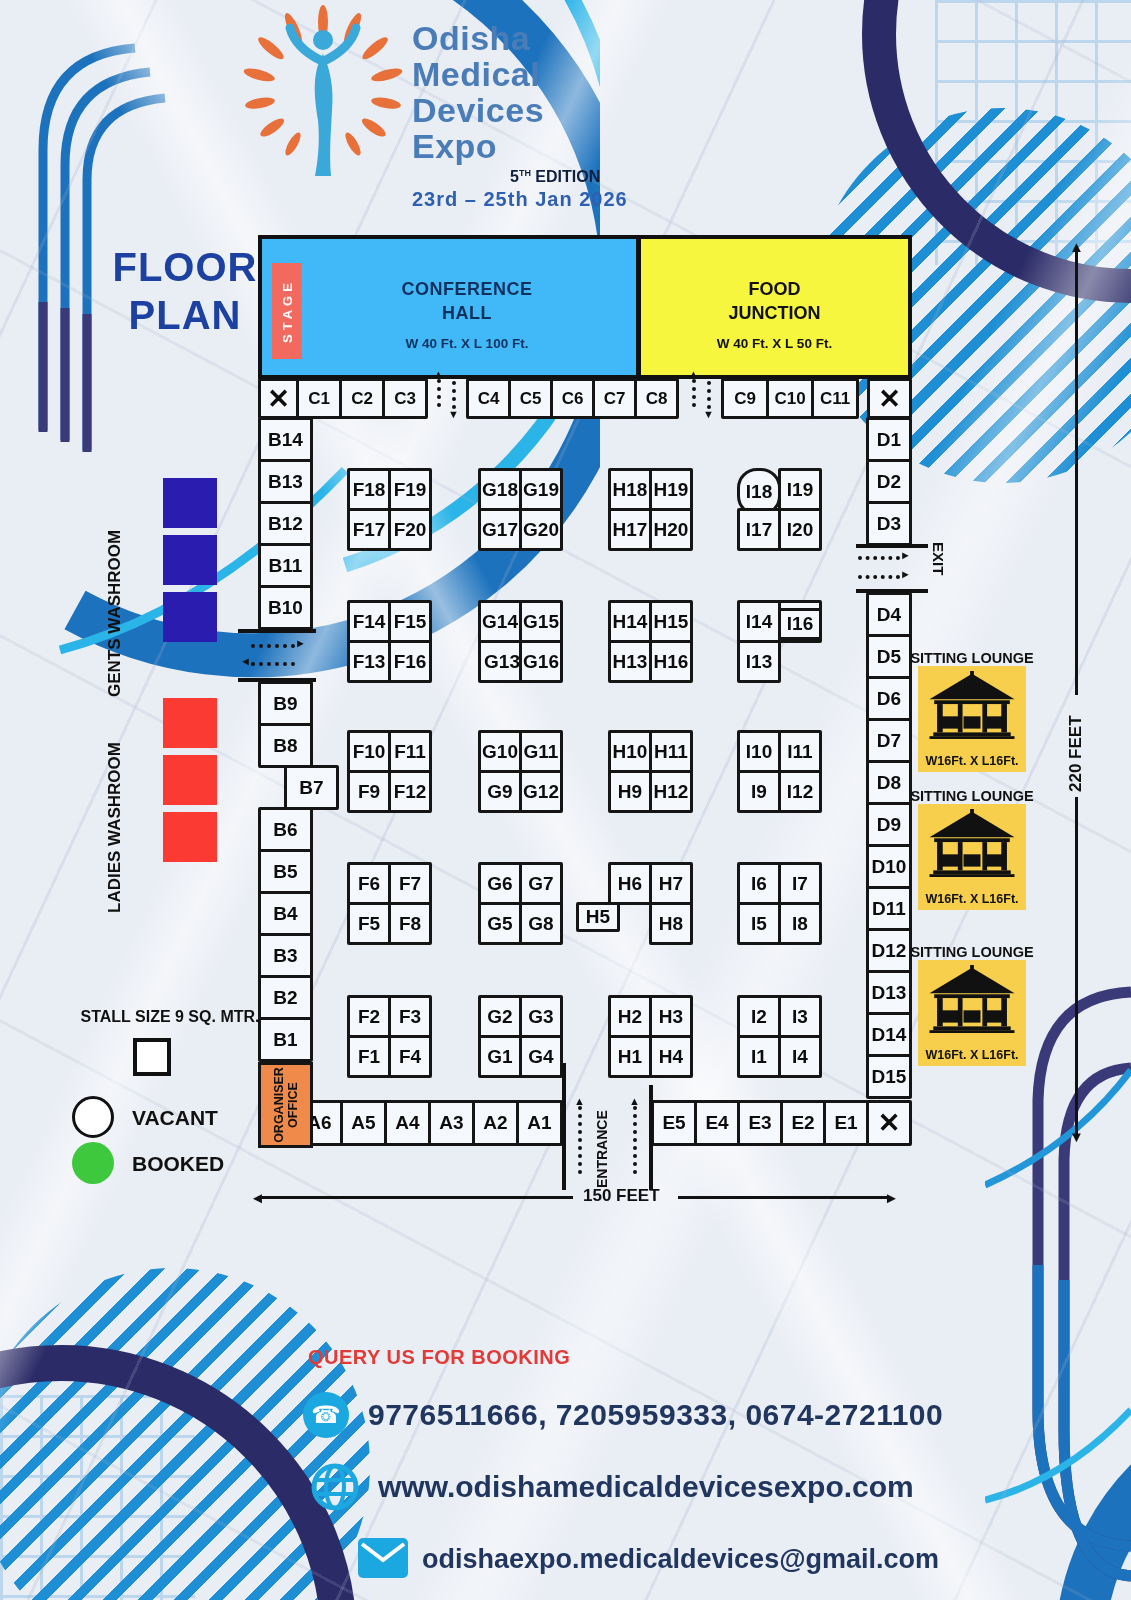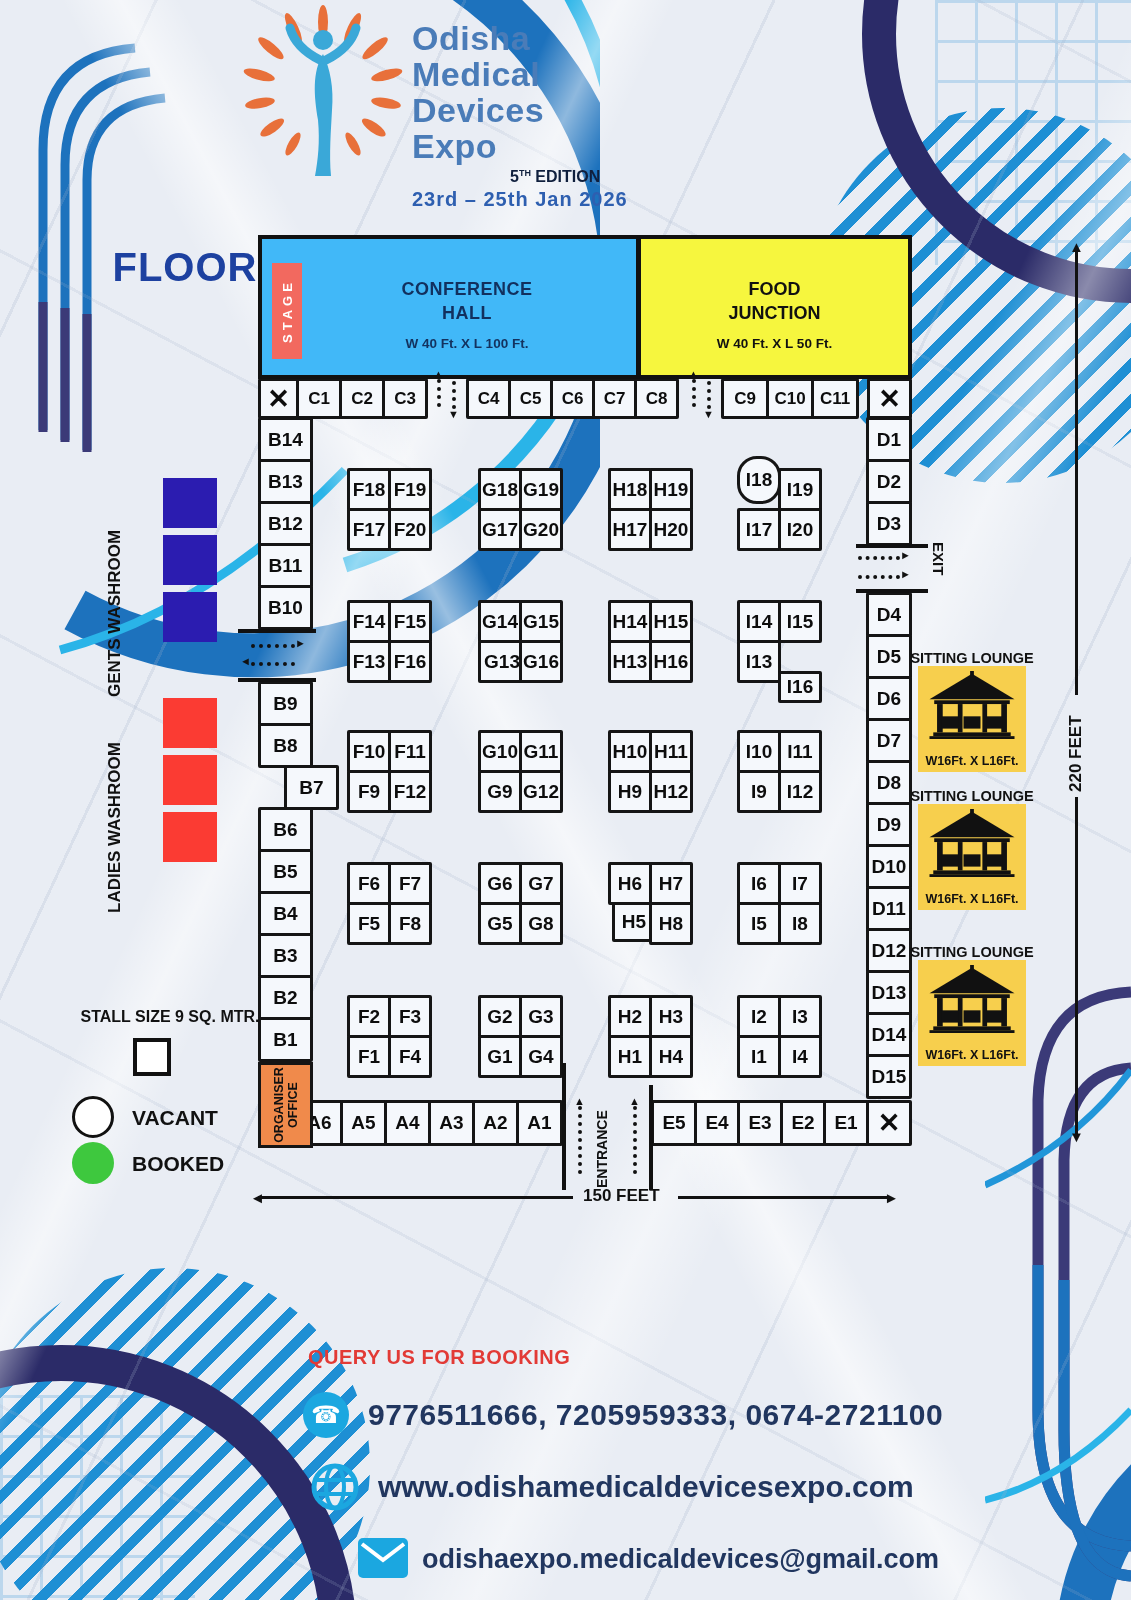--- a/index.html
+++ b/index.html
@@ -142,20 +142,21 @@
   <div>Expo</div>
 </div>
 <div class="abs" style="left:510px;top:168px;z-index:3;font-weight:800;font-size:16px;color:#0f1f3d;">
   <span>5</span><sup style="font-size:9px;">TH</sup>
   <span>EDITION</span>
 </div>
 <div class="abs" style="left:412px;top:188px;z-index:3;font-weight:800;font-size:20px;color:#2e5fb0;letter-spacing:1px;">23rd – 25th Jan 2026</div>
 
 <div class="abs" style="left:95px;top:243px;width:180px;z-index:3;text-align:center;font-weight:800;font-size:40px;line-height:48px;color:#1d41a0;letter-spacing:1px;">
   <div>FLOOR</div>
+  <div>PLAN</div>
 </div>
 
 <div class="abs" style="left:258px;top:235px;width:382px;height:144px;background:#41b8f8;border:4px solid #111;box-sizing:border-box;z-index:3;">
   <div class="abs vtext-up" style="left:10px;top:24px;width:30px;height:96px;background:#f2695f;color:#fff;font-weight:bold;font-size:13px;letter-spacing:4px;display:flex;align-items:center;justify-content:center;">STAGE</div>
   <div class="abs" style="left:60px;top:38px;width:290px;text-align:center;font-weight:800;font-size:18px;line-height:24px;color:#12305e;letter-spacing:0.5px;">
     <div>CONFERENCE</div>
     <div>HALL</div>
   </div>
   <div class="abs" style="left:60px;top:97px;width:290px;text-align:center;font-weight:bold;font-size:13.5px;color:#13325f;">W 40 Ft. X L 100 Ft.</div>
 </div>
@@ -227,40 +228,40 @@
     <div class="cell" style="left: 347px; top: 508px; width: 44px; height: 43px;">F17</div>
     <div class="cell" style="left: 388px; top: 508px; width: 44px; height: 43px;">F20</div>
     <div class="cell" style="left: 478px; top: 468px; width: 44px; height: 43px;">G18</div>
     <div class="cell" style="left: 519px; top: 468px; width: 44px; height: 43px;">G19</div>
     <div class="cell" style="left: 478px; top: 508px; width: 44px; height: 43px;">G17</div>
     <div class="cell" style="left: 519px; top: 508px; width: 44px; height: 43px;">G20</div>
     <div class="cell" style="left: 608px; top: 468px; width: 44px; height: 43px;">H18</div>
     <div class="cell" style="left: 649px; top: 468px; width: 44px; height: 43px;">H19</div>
     <div class="cell" style="left: 608px; top: 508px; width: 44px; height: 43px;">H17</div>
     <div class="cell" style="left: 649px; top: 508px; width: 44px; height: 43px;">H20</div>
-    <div class="cell" style="left: 737px; top: 456px; width: 44px; height: 48px; border-radius: 20px;">I18</div>
+    <div class="cell" style="left: 737px; top: 468px; width: 44px; height: 48px; border-radius: 20px;">I18</div>
     <div class="cell" style="left: 778px; top: 468px; width: 44px; height: 44px;">I19</div>
     <div class="cell" style="left: 737px; top: 508px; width: 44px; height: 43px;">I17</div>
     <div class="cell" style="left: 778px; top: 508px; width: 44px; height: 43px;">I20</div>
     <div class="cell" style="left: 347px; top: 600px; width: 44px; height: 43px;">F14</div>
     <div class="cell" style="left: 388px; top: 600px; width: 44px; height: 43px;">F15</div>
     <div class="cell" style="left: 347px; top: 640px; width: 44px; height: 43px;">F13</div>
     <div class="cell" style="left: 388px; top: 640px; width: 44px; height: 43px;">F16</div>
     <div class="cell" style="left: 478px; top: 600px; width: 44px; height: 43px;">G14</div>
     <div class="cell" style="left: 519px; top: 600px; width: 44px; height: 43px;">G15</div>
     <div class="cell" style="left: 478px; top: 640px; width: 48px; height: 43px;">G13</div>
     <div class="cell" style="left: 519px; top: 640px; width: 44px; height: 43px;">G16</div>
     <div class="cell" style="left: 608px; top: 600px; width: 44px; height: 43px;">H14</div>
     <div class="cell" style="left: 649px; top: 600px; width: 44px; height: 43px;">H15</div>
     <div class="cell" style="left: 608px; top: 640px; width: 44px; height: 43px;">H13</div>
     <div class="cell" style="left: 649px; top: 640px; width: 44px; height: 43px;">H16</div>
     <div class="cell" style="left: 737px; top: 600px; width: 44px; height: 43px;">I14</div>
     <div class="cell" style="left: 778px; top: 600px; width: 44px; height: 43px;">I15</div>
     <div class="cell" style="left: 737px; top: 640px; width: 44px; height: 43px;">I13</div>
-    <div class="cell" style="left: 778px; top: 671px; width: 44px; height: 32px;">I16</div>
+    <div class="cell" style="left: 778px; top: 608px; width: 44px; height: 32px;">I16</div>
     <div class="cell" style="left: 347px; top: 730px; width: 44px; height: 43px;">F10</div>
     <div class="cell" style="left: 388px; top: 730px; width: 44px; height: 43px;">F11</div>
     <div class="cell" style="left: 347px; top: 770px; width: 44px; height: 43px;">F9</div>
     <div class="cell" style="left: 388px; top: 770px; width: 44px; height: 43px;">F12</div>
     <div class="cell" style="left: 478px; top: 730px; width: 44px; height: 43px;">G10</div>
     <div class="cell" style="left: 519px; top: 730px; width: 44px; height: 43px;">G11</div>
     <div class="cell" style="left: 478px; top: 770px; width: 44px; height: 43px;">G9</div>
     <div class="cell" style="left: 519px; top: 770px; width: 44px; height: 43px;">G12</div>
     <div class="cell" style="left: 608px; top: 730px; width: 44px; height: 43px;">H10</div>
     <div class="cell" style="left: 649px; top: 730px; width: 44px; height: 43px;">H11</div>
@@ -273,21 +274,21 @@
     <div class="cell" style="left: 347px; top: 862px; width: 44px; height: 43px;">F6</div>
     <div class="cell" style="left: 388px; top: 862px; width: 44px; height: 43px;">F7</div>
     <div class="cell" style="left: 347px; top: 902px; width: 44px; height: 43px;">F5</div>
     <div class="cell" style="left: 388px; top: 902px; width: 44px; height: 43px;">F8</div>
     <div class="cell" style="left: 478px; top: 862px; width: 44px; height: 43px;">G6</div>
     <div class="cell" style="left: 519px; top: 862px; width: 44px; height: 43px;">G7</div>
     <div class="cell" style="left: 478px; top: 902px; width: 44px; height: 43px;">G5</div>
     <div class="cell" style="left: 519px; top: 902px; width: 44px; height: 43px;">G8</div>
     <div class="cell" style="left: 608px; top: 862px; width: 44px; height: 43px;">H6</div>
     <div class="cell" style="left: 649px; top: 862px; width: 44px; height: 43px;">H7</div>
-    <div class="cell" style="left: 612px; top: 902px; width: 44px; height: 40px;">H5</div>
+    <div class="cell" style="left: 576px; top: 902px; width: 44px; height: 30px;">H5</div>
     <div class="cell" style="left: 649px; top: 902px; width: 44px; height: 43px;">H8</div>
     <div class="cell" style="left: 737px; top: 862px; width: 44px; height: 43px;">I6</div>
     <div class="cell" style="left: 778px; top: 862px; width: 44px; height: 43px;">I7</div>
     <div class="cell" style="left: 737px; top: 902px; width: 44px; height: 43px;">I5</div>
     <div class="cell" style="left: 778px; top: 902px; width: 44px; height: 43px;">I8</div>
     <div class="cell" style="left: 347px; top: 995px; width: 44px; height: 43px;">F2</div>
     <div class="cell" style="left: 388px; top: 995px; width: 44px; height: 43px;">F3</div>
     <div class="cell" style="left: 347px; top: 1035px; width: 44px; height: 43px;">F1</div>
     <div class="cell" style="left: 388px; top: 1035px; width: 44px; height: 43px;">F4</div>
     <div class="cell" style="left: 478px; top: 995px; width: 44px; height: 43px;">G2</div>

